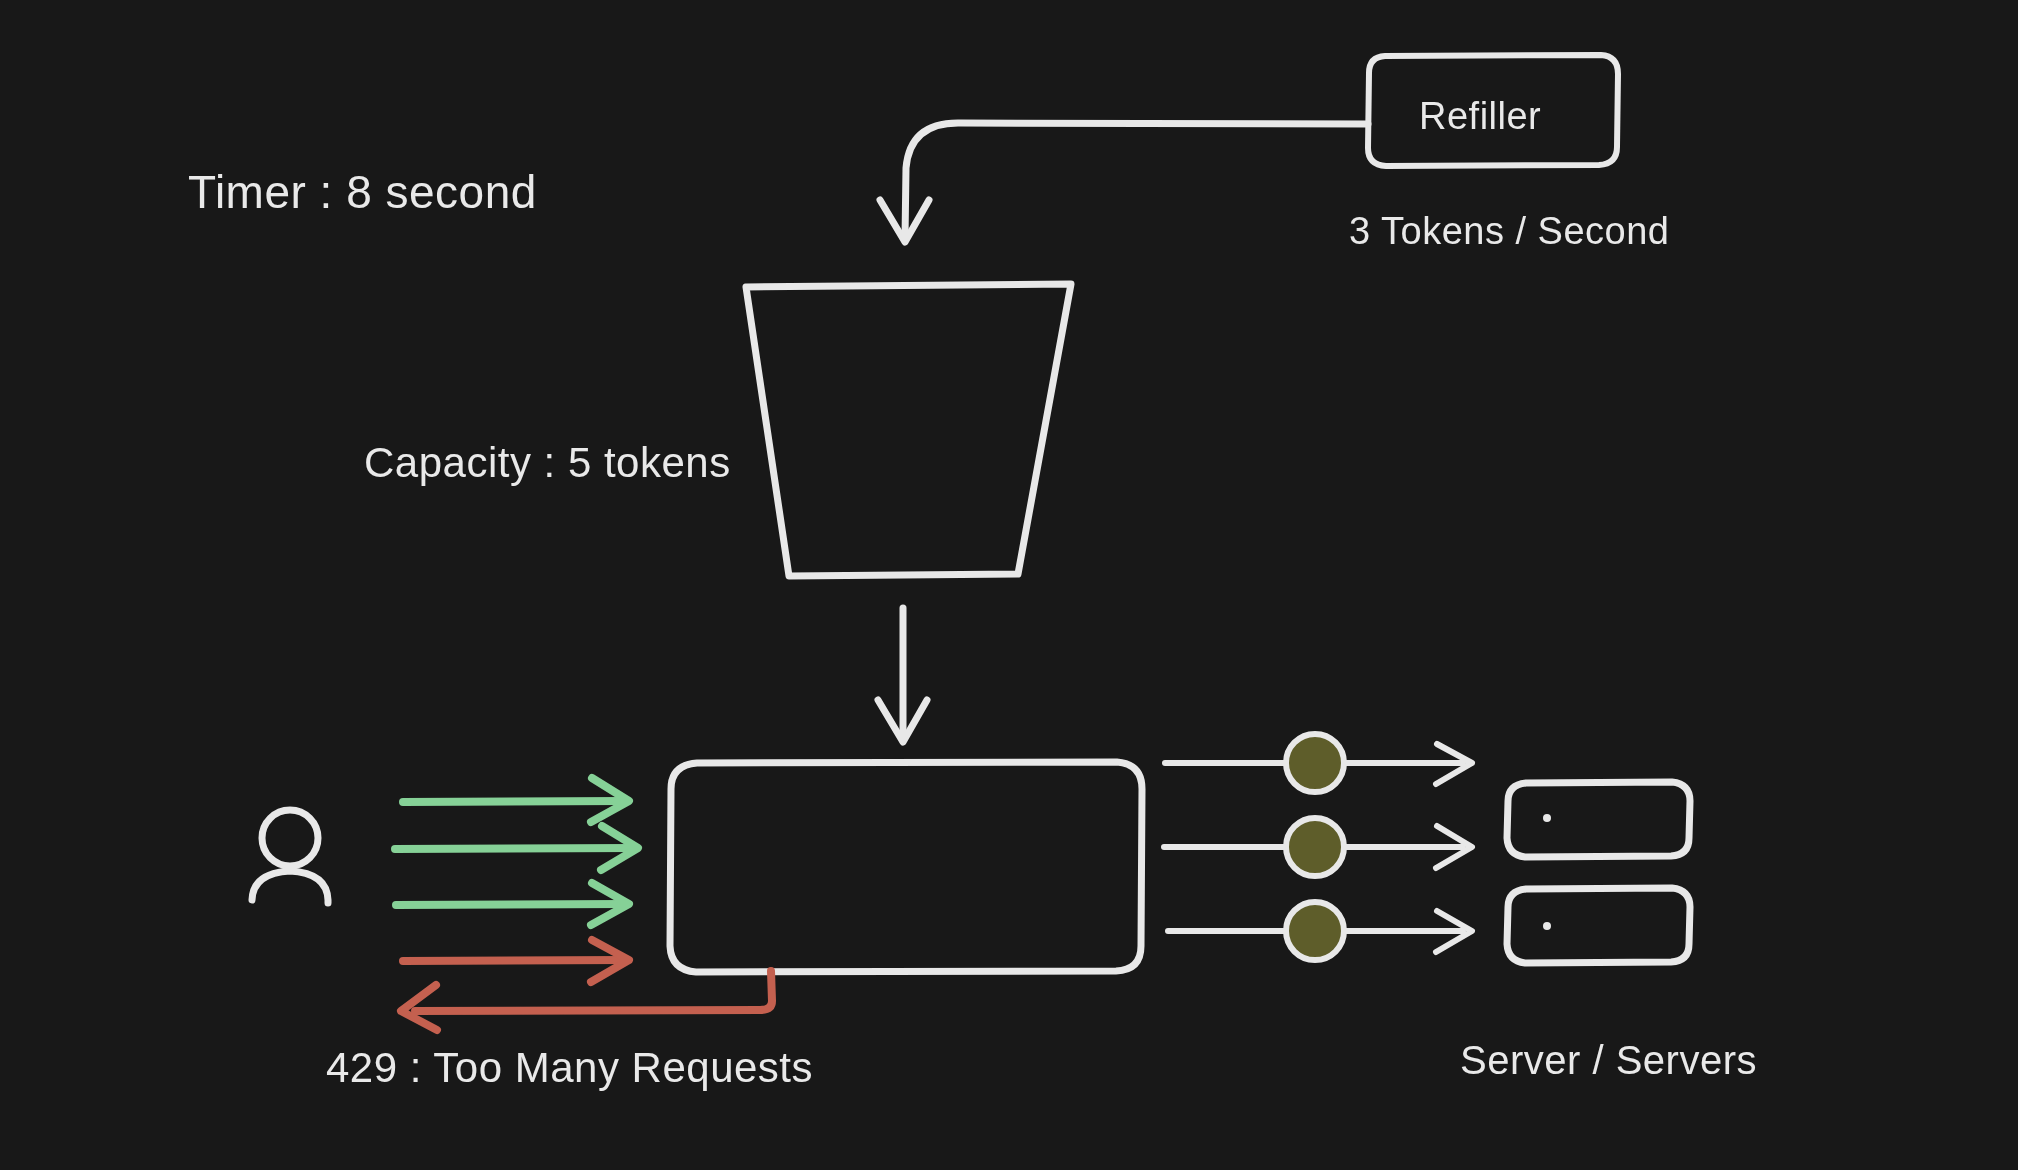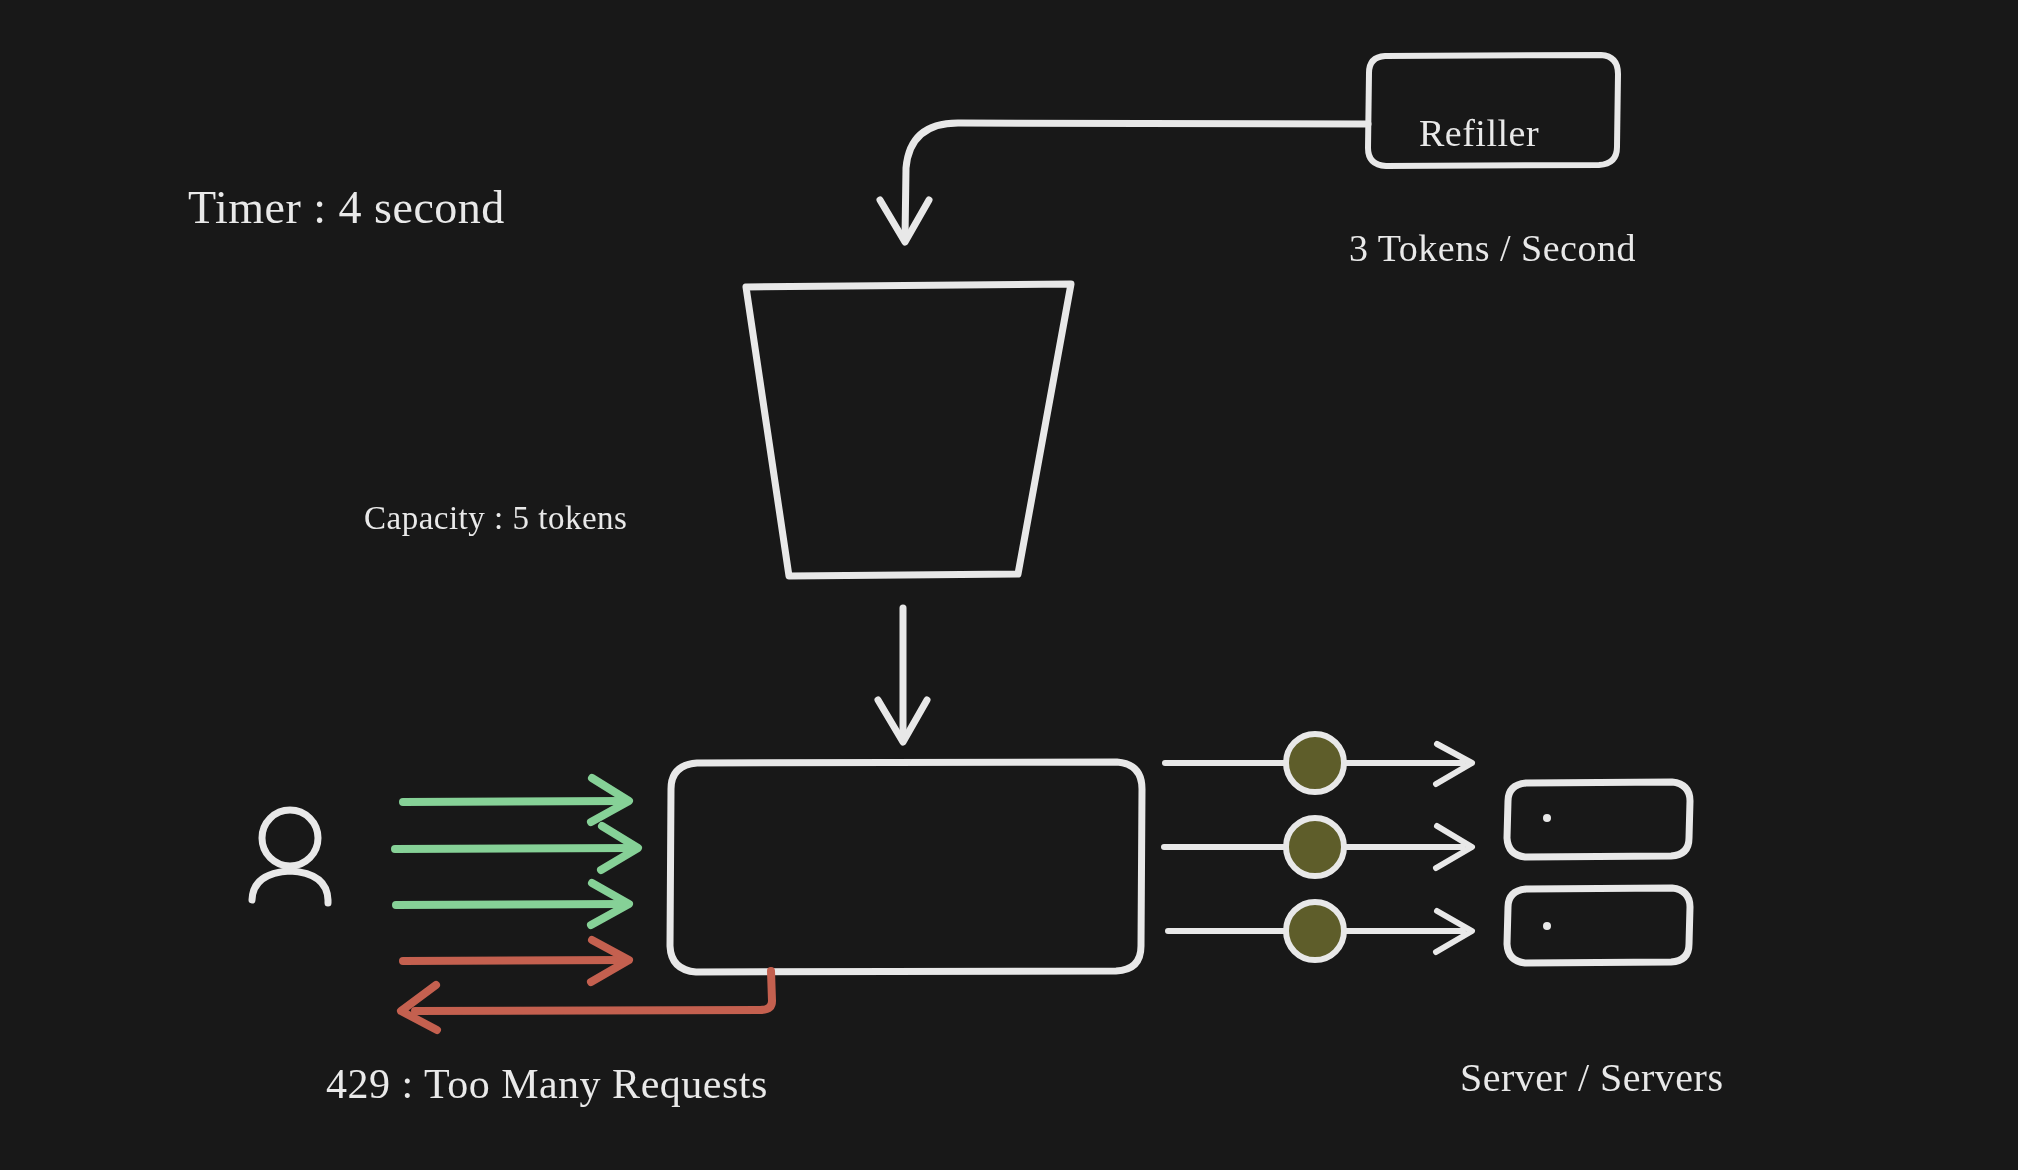--- a/index.html
+++ b/index.html
@@ -24,27 +24,26 @@
     position: absolute;
     top: 0;
     left: 0;
     width: 2018px;
     height: 1170px;
     overflow: visible;
   }
   .lbl {
     position: absolute;
     color: #e9e9e9;
-    font-family: Liberation Serif, serif;
+    font-family: Liberation Sans, sans-serif;
     white-space: nowrap;
     letter-spacing: 0.5px;
-    margin-top: 16px;
   }
   #label-timer      { left: 188px;  top: 165px;  font-size: 46px; }
-  #label-capacity   { left: 364px;  top: 484px;  font-size: 33px; }
+  #label-capacity   { left: 364px;  top: 439px;  font-size: 42px; }
   #label-refiller   { left: 1419px; top: 95px;   font-size: 38px; }
   #label-rate       { left: 1349px; top: 210px;  font-size: 38px; }
   #label-429        { left: 326px;  top: 1044px; font-size: 42px; }
   #label-servers    { left: 1460px; top: 1038px; font-size: 40px; }
 </style>
 </head>
 <body>
 
 <div id="canvas">
 
@@ -126,21 +125,21 @@
     <g>
       <path class="stroke-w" stroke-width="7" d="M 1526 783 L 1672 782 Q 1690 784 1690 801 L 1689 838 Q 1689 855 1671 856 L 1525 857 Q 1508 855 1507 838 L 1508 801 Q 1508 785 1526 783 Z"></path>
       <circle cx="1547" cy="818" r="4" fill="#e8e8e8"></circle>
     </g>
     <g>
       <path class="stroke-w" stroke-width="7" d="M 1526 889 L 1672 888 Q 1690 890 1690 907 L 1689 944 Q 1689 961 1671 962 L 1525 963 Q 1508 961 1507 944 L 1508 907 Q 1508 891 1526 889 Z"></path>
       <circle cx="1547" cy="926" r="4" fill="#e8e8e8"></circle>
     </g>
   </svg>
 
-  <div class="lbl" id="label-timer">Timer :  4 second</div>
+  <div class="lbl" id="label-timer">Timer :  8 second</div>
 
   <div class="lbl" id="label-capacity">Capacity : 5 tokens</div>
 
   <div class="lbl" id="label-refiller">Refiller</div>
 
   <div class="lbl" id="label-rate">3 Tokens / Second</div>
 
   <div class="lbl" id="label-429">429 : Too Many Requests</div>
 
   <div class="lbl" id="label-servers">Server / Servers</div>

